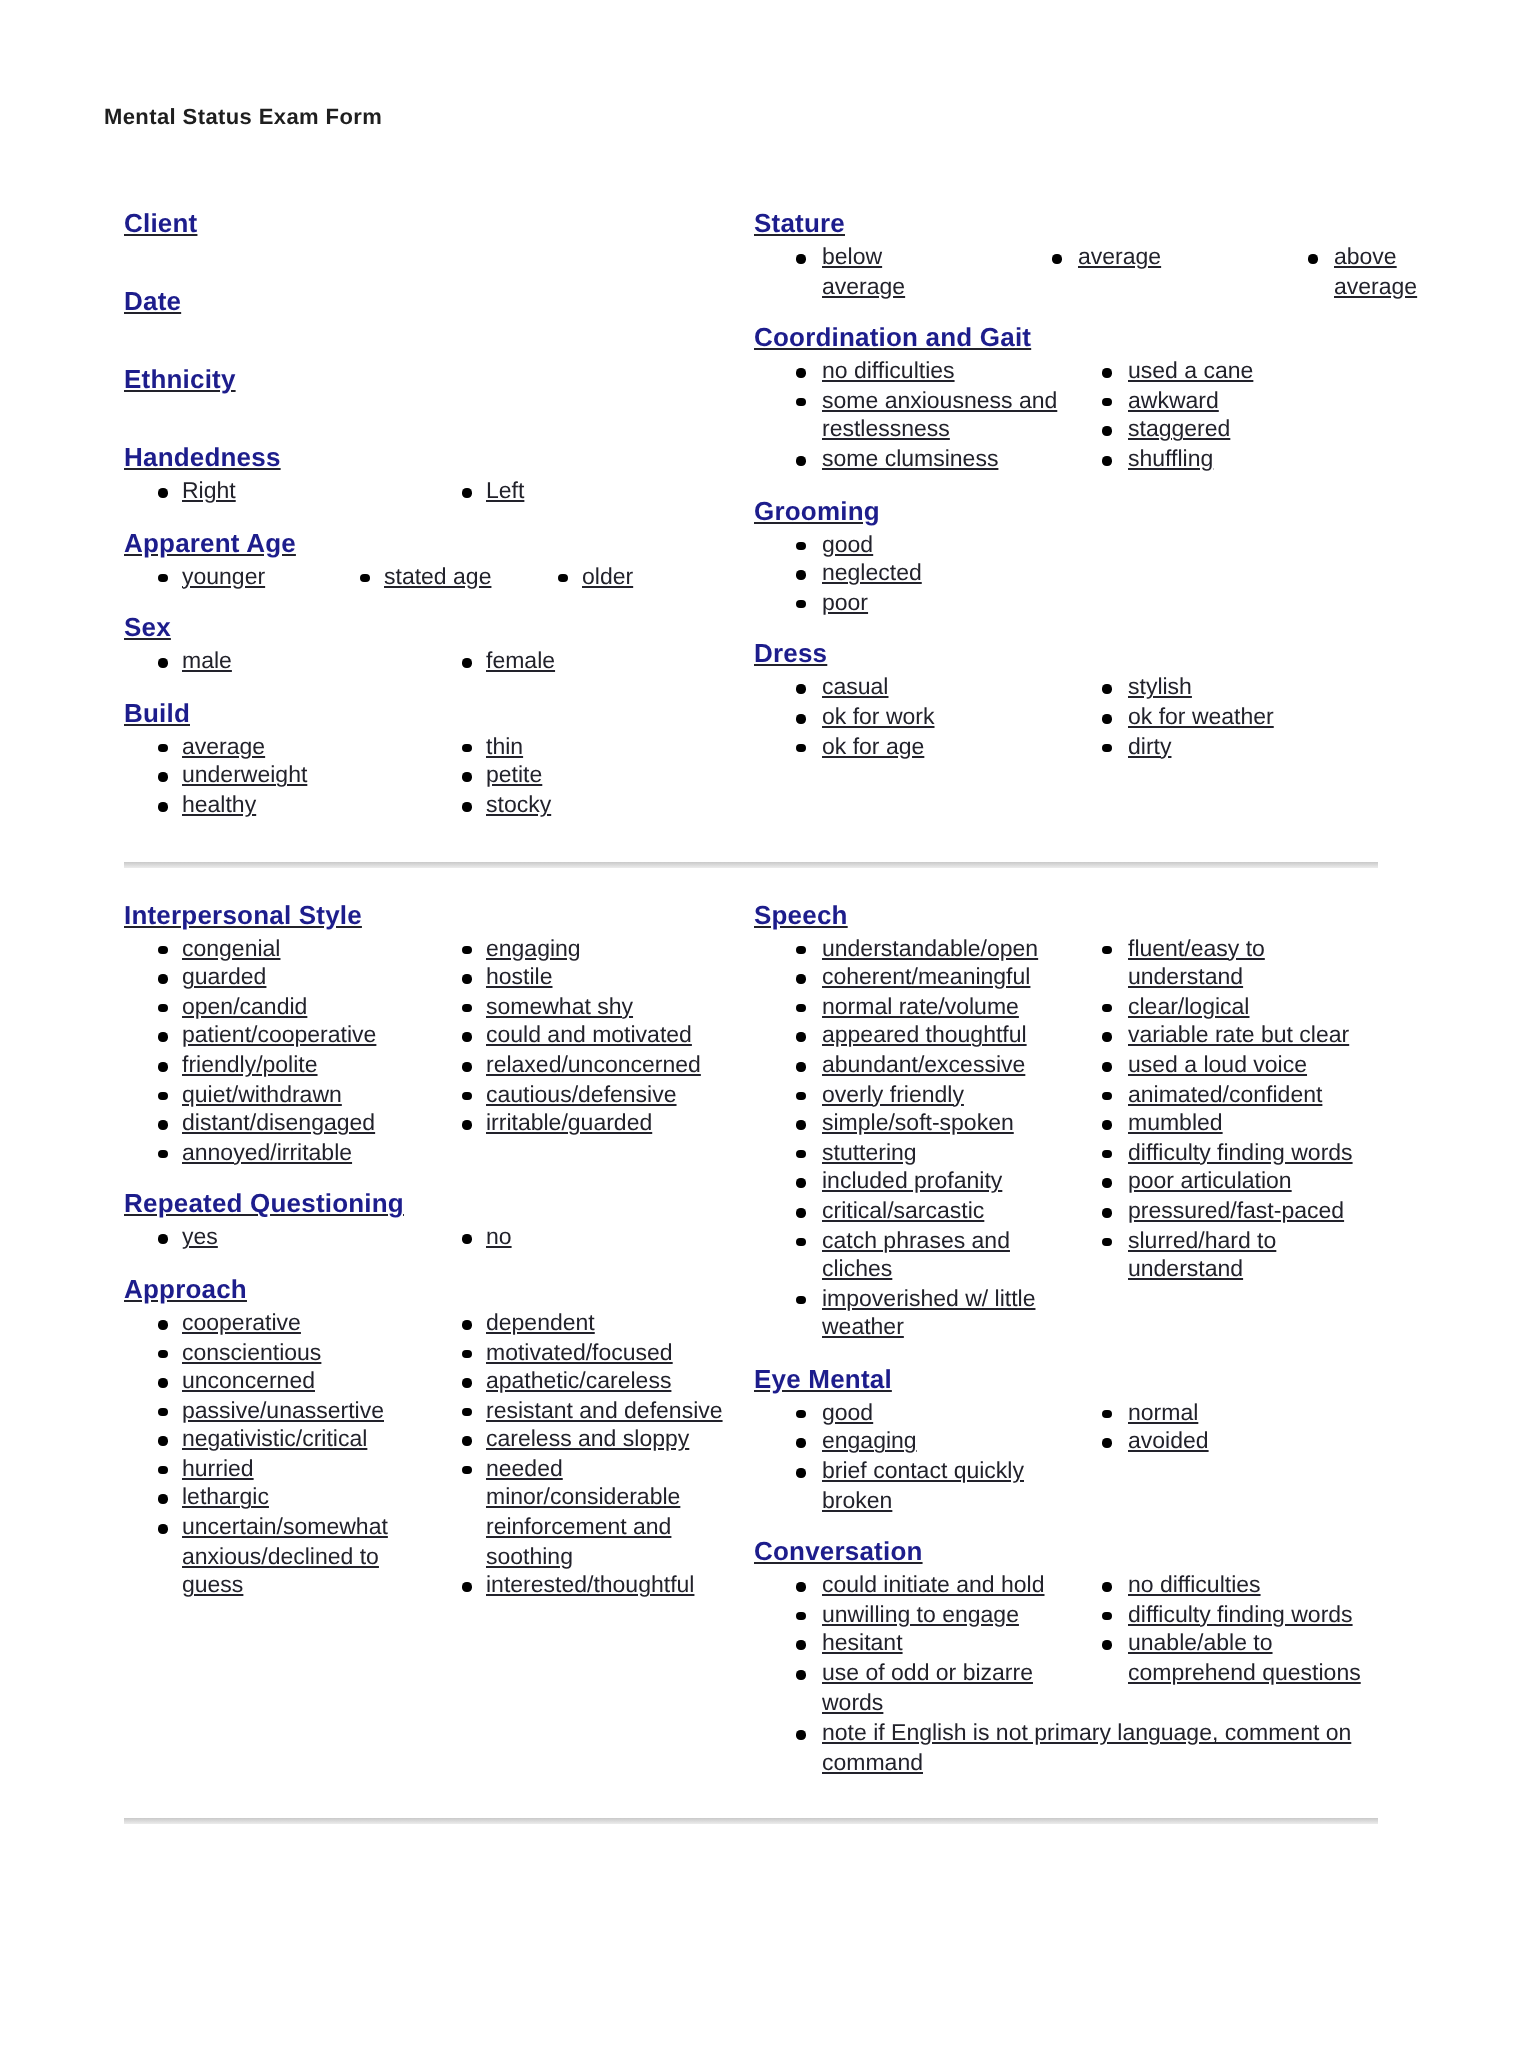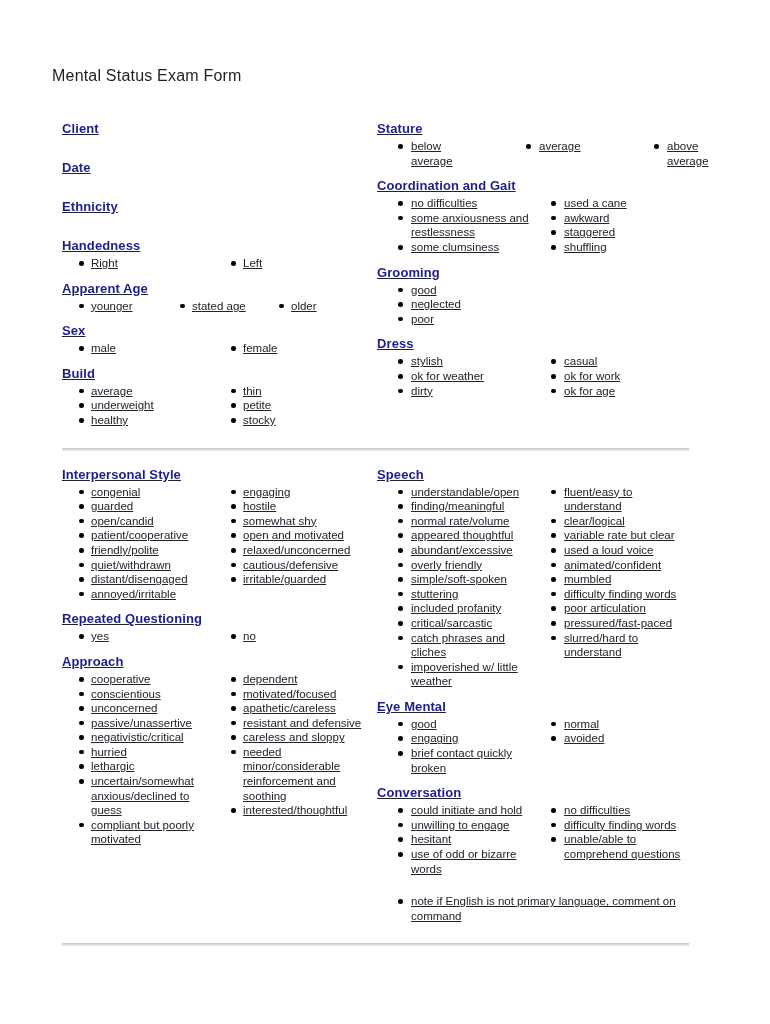--- a/index.html
+++ b/index.html
@@ -5,23 +5,23 @@
   html, body { margin: 0; padding: 0; }
   body {
     width: 770px; height: 1024px;
     background: #ffffff;
     overflow: hidden;
     font-family: "Liberation Sans", "DejaVu Sans", sans-serif;
     color: var(--body, #22222b);
   }
   .page { padding: 50px 0 0 52px; width: 666px; }
   h1.title {
-    font-size: 16px; line-height: 18px; font-weight: normal;
+    font-size: 11px; line-height: 18px; font-weight: bold;
     color: var(--title, #1f1f1f);
-    margin: 17px 0 36px 0; letter-spacing: 0.2px;
+    margin: 0 0 36px 0; letter-spacing: 0.2px;
   }
   .block {
     display: grid;
     grid-template-columns: 310px 321px;
     column-gap: 5px;
     margin-left: 10px;
     width: 636px;
     align-items: start;
   }
   .region { min-width: 0; text-decoration: underline; }
@@ -51,21 +51,21 @@
     width: 4.6px; height: 4.6px; border-radius: 50%;
     background: #000;
   }
   .side-left  .dot { left: 17px; }
   .side-right .dot { left: 21px; }
   hr.divider {
     border: none; height: 3px; width: 627px;
     background: linear-gradient(var(--divider, #c9c9c9), #ececec);
     margin: 20px 0 16px 10px;
   }
-  .note-list { margin-top: 18px; }
+  .note-list { margin-top: 1px; }
 </style>
 </head>
 <body>
 
 <div class="page">
   <h1 class="title">Mental Status Exam Form</h1>
 
   <div class="block">
     <div class="region side-left">
         <section class="sec label">
@@ -167,28 +167,28 @@
               <li><span class="dot"></span><span class="txt">good</span></li>
               <li><span class="dot"></span><span class="txt">neglected</span></li>
               <li><span class="dot"></span><span class="txt">poor</span></li>
             </ul>
           </div>
         </section>
         <section class="sec">
           <h2>Dress</h2>
           <div class="cols cols-2">
             <ul>
+              <li><span class="dot"></span><span class="txt">casual</span></li>
+              <li><span class="dot"></span><span class="txt">ok for work</span></li>
+              <li><span class="dot"></span><span class="txt">ok for age</span></li>
+            </ul>
+            <ul>
               <li><span class="dot"></span><span class="txt">stylish</span></li>
               <li><span class="dot"></span><span class="txt">ok for weather</span></li>
               <li><span class="dot"></span><span class="txt">dirty</span></li>
-            </ul>
-            <ul>
-              <li><span class="dot"></span><span class="txt">casual</span></li>
-              <li><span class="dot"></span><span class="txt">ok for work</span></li>
-              <li><span class="dot"></span><span class="txt">ok for age</span></li>
             </ul>
           </div>
         </section>
       </div>
   </div>
 
   <hr class="divider">
 
   <div class="block">
     <div class="region side-left">
@@ -202,21 +202,21 @@
               <li><span class="dot"></span><span class="txt">patient/cooperative</span></li>
               <li><span class="dot"></span><span class="txt">friendly/polite</span></li>
               <li><span class="dot"></span><span class="txt">quiet/withdrawn</span></li>
               <li><span class="dot"></span><span class="txt">distant/disengaged</span></li>
               <li><span class="dot"></span><span class="txt">annoyed/irritable</span></li>
             </ul>
             <ul>
               <li><span class="dot"></span><span class="txt">engaging</span></li>
               <li><span class="dot"></span><span class="txt">hostile</span></li>
               <li><span class="dot"></span><span class="txt">somewhat shy</span></li>
-              <li><span class="dot"></span><span class="txt">open and motivated</span></li>
+              <li><span class="dot"></span><span class="txt">could and motivated</span></li>
               <li><span class="dot"></span><span class="txt">relaxed/unconcerned</span></li>
               <li><span class="dot"></span><span class="txt">cautious/defensive</span></li>
               <li><span class="dot"></span><span class="txt">irritable/guarded</span></li>
             </ul>
           </div>
         </section>
         <section class="sec">
           <h2>Repeated Questioning</h2>
           <div class="cols cols-2">
             <ul>
@@ -232,41 +232,40 @@
           <div class="cols cols-2">
             <ul>
               <li><span class="dot"></span><span class="txt">cooperative</span></li>
               <li><span class="dot"></span><span class="txt">conscientious</span></li>
               <li><span class="dot"></span><span class="txt">unconcerned</span></li>
               <li><span class="dot"></span><span class="txt">passive/unassertive</span></li>
               <li><span class="dot"></span><span class="txt">negativistic/critical</span></li>
               <li><span class="dot"></span><span class="txt">hurried</span></li>
               <li><span class="dot"></span><span class="txt">lethargic</span></li>
               <li><span class="dot"></span><span class="txt">uncertain/somewhat anxious/declined to guess</span></li>
-              <li><span class="dot"></span><span class="txt">compliant but poorly motivated</span></li>
             </ul>
             <ul>
               <li><span class="dot"></span><span class="txt">dependent</span></li>
               <li><span class="dot"></span><span class="txt">motivated/focused</span></li>
               <li><span class="dot"></span><span class="txt">apathetic/careless</span></li>
               <li><span class="dot"></span><span class="txt">resistant and defensive</span></li>
               <li><span class="dot"></span><span class="txt">careless and sloppy</span></li>
               <li><span class="dot"></span><span class="txt">needed minor/considerable reinforcement and soothing</span></li>
               <li><span class="dot"></span><span class="txt">interested/thoughtful</span></li>
             </ul>
           </div>
         </section>
       </div>
     <div class="region side-right">
         <section class="sec">
           <h2>Speech</h2>
           <div class="cols cols-2">
             <ul>
               <li><span class="dot"></span><span class="txt">understandable/open</span></li>
-              <li><span class="dot"></span><span class="txt">finding/meaningful</span></li>
+              <li><span class="dot"></span><span class="txt">coherent/meaningful</span></li>
               <li><span class="dot"></span><span class="txt">normal rate/volume</span></li>
               <li><span class="dot"></span><span class="txt">appeared thoughtful</span></li>
               <li><span class="dot"></span><span class="txt">abundant/excessive</span></li>
               <li><span class="dot"></span><span class="txt">overly friendly</span></li>
               <li><span class="dot"></span><span class="txt">simple/soft-spoken</span></li>
               <li><span class="dot"></span><span class="txt">stuttering</span></li>
               <li><span class="dot"></span><span class="txt">included profanity</span></li>
               <li><span class="dot"></span><span class="txt">critical/sarcastic</span></li>
               <li><span class="dot"></span><span class="txt">catch phrases and cliches</span></li>
               <li><span class="dot"></span><span class="txt">impoverished w/ little weather</span></li>

